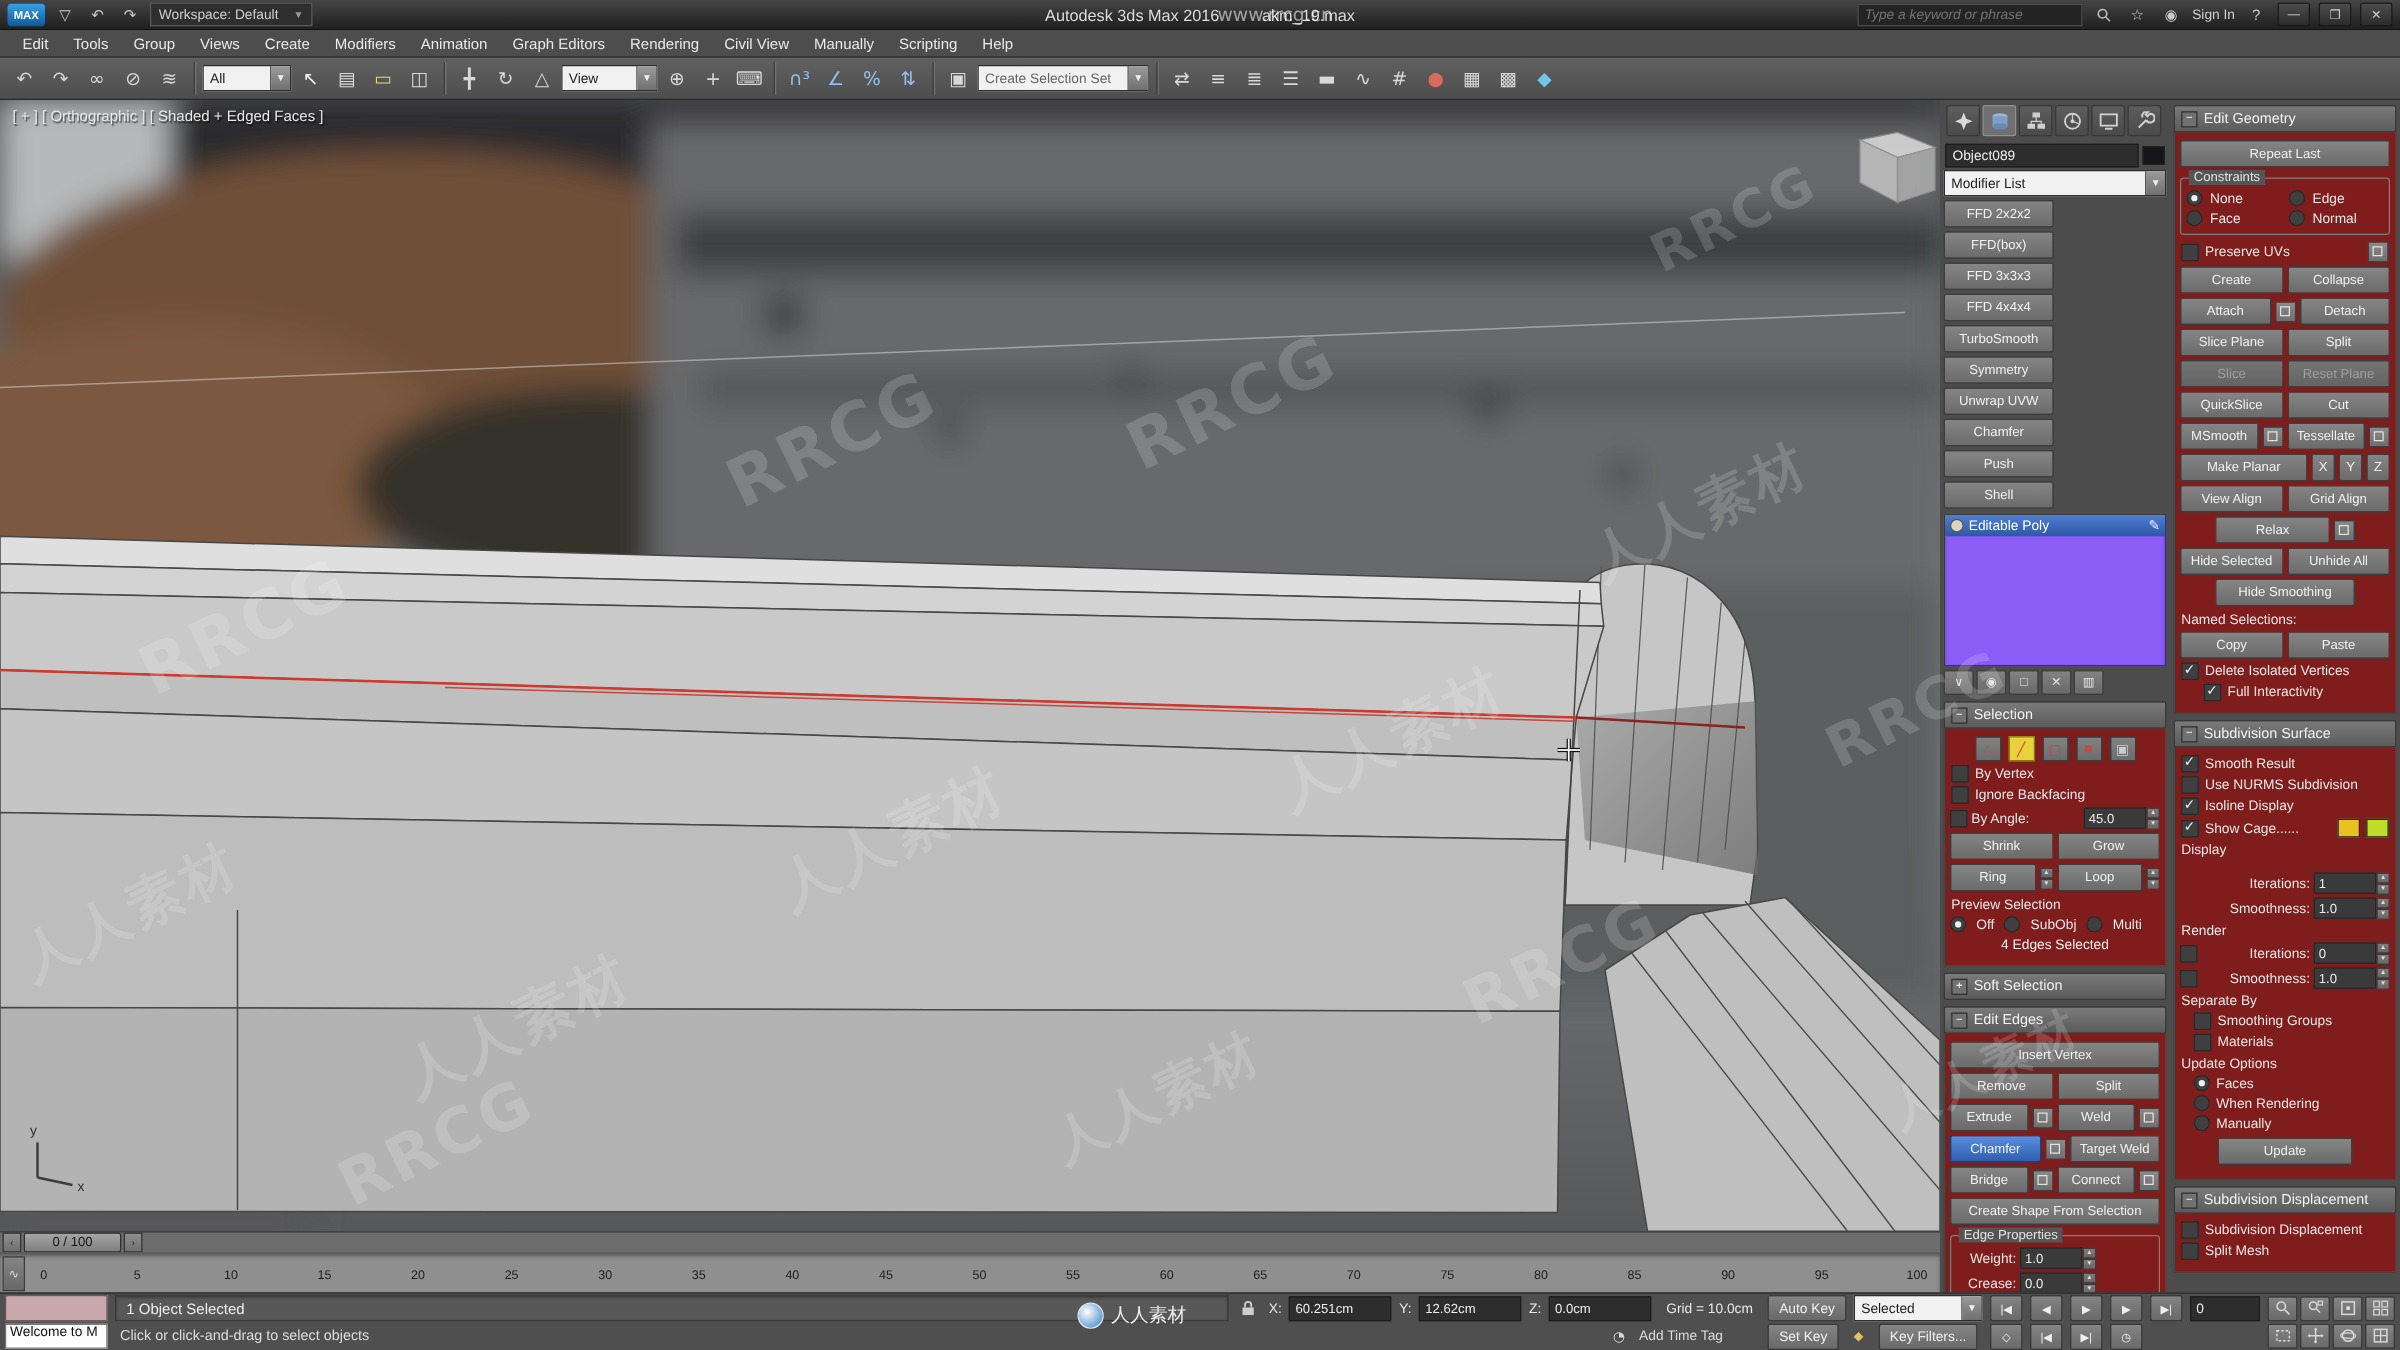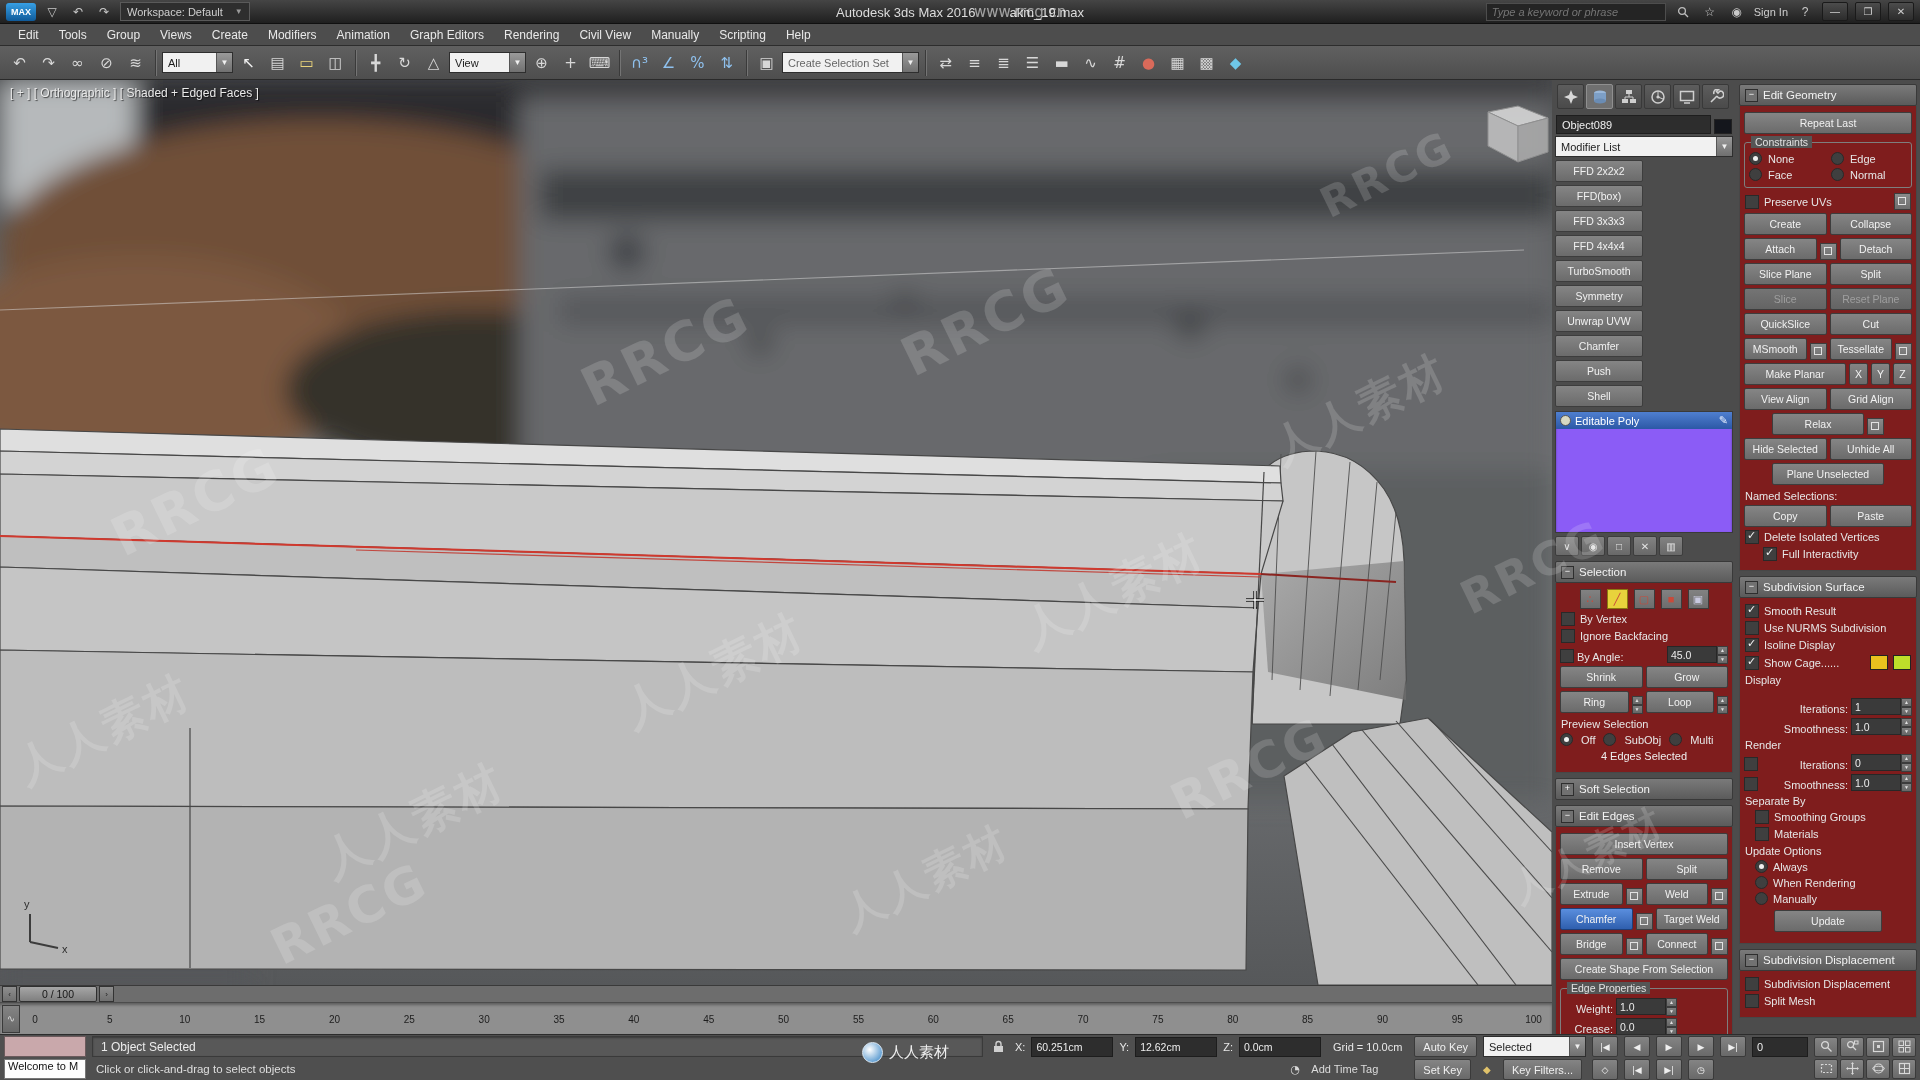--- a/index.html
+++ b/index.html
@@ -49,21 +49,21 @@
   .tabs{display:flex;gap:2px;padding:2px 0 4px 2px}
   .tab{width:25px;height:23px;display:flex;align-items:center;justify-content:center;border-radius:2px;
     background:linear-gradient(#5d5d5d,#4a4a4a);border:1px solid #393939}
   .tab.active{background:#707070;border-color:#8f8f8f}
   .rollout{margin-top:5px}
   .rhead{height:20px;background:linear-gradient(#7a7a7a,#5b5b5b);border:1px solid #393939;border-radius:2px;
     display:flex;align-items:center;gap:5px;padding:0 5px;font-size:11.5px;color:#f2f2f2}
   .rhead .pm{width:11px;height:11px;border:1px solid #2e2e2e;background:#717171;font-size:9px;line-height:9px;
     text-align:center;color:#fff;flex:0 0 auto}
   .rbody{background:#7f1d1d;border:1px solid #474747;border-top:none;padding:3px 3px 6px}
-  .row{display:flex;gap:3px;margin:3px 1px;align-items:flex-end}
+  .row{display:flex;gap:3px;margin:3px 1px;align-items:center}
   .b{height:20px;background:linear-gradient(#858585,#6b6b6b);border:1px solid #3d3d3d;border-radius:2px;
     font-size:10.5px;color:#f1f1f1;display:flex;align-items:center;justify-content:center;flex:1;min-width:0;
     white-space:nowrap;overflow:hidden}
   .b.hl{background:linear-gradient(#5a8ede,#2f5fae);border-color:#1f3f78}
   .b.dis{color:#9f9f9f;background:linear-gradient(#747474,#646464)}
   .b.axis{flex:0 0 17px}
   .sq{flex:0 0 15px;width:15px;height:15px;background:linear-gradient(#8a8a8a,#6e6e6e);border:1px solid #3d3d3d;
     position:relative}
   .sq:after{content:"";position:absolute;left:3px;top:3px;width:6px;height:6px;border:1px solid #e2e2e2}
   .chk{display:flex;gap:5px;align-items:center;font-size:11px;margin:3px 2px;white-space:nowrap}
@@ -670,21 +670,21 @@
         </div>
         <div class="row" style="padding:0 28px">
           <span class="b">Relax</span>
           <span class="sq"></span>
         </div>
         <div class="row">
           <span class="b">Hide Selected</span>
           <span class="b">Unhide All</span>
         </div>
         <div class="row" style="padding:0 28px">
-            <span class="b">Plane Unselected</span>
+            <span class="b">Hide Smoothing</span>
           </div>
         <div class="lbl" style="margin:5px 2px 2px">Named Selections:</div>
         <div class="row">
           <span class="b">Copy</span>
           <span class="b">Paste</span>
         </div>
         <div class="chk">
             <span class="cb on"></span>
             <span class="lbl">Delete Isolated Vertices</span>
           </div>
@@ -768,21 +768,21 @@
             <span class="cb"></span>
             <span class="lbl">Smoothing Groups</span>
           </div>
         <div class="chk" style="padding-left:10px">
             <span class="cb"></span>
             <span class="lbl">Materials</span>
           </div>
         <div class="lbl" style="margin:4px 2px 0">Update Options</div>
         <div class="chk" style="padding-left:10px">
             <span class="rb on"></span>
-            <span class="lbl">Always</span>
+            <span class="lbl">Faces</span>
           </div>
         <div class="chk" style="padding-left:10px">
             <span class="rb"></span>
             <span class="lbl">When Rendering</span>
           </div>
         <div class="chk" style="padding-left:10px">
             <span class="rb"></span>
             <span class="lbl">Manually</span>
           </div>
         <div class="row" style="padding:2px 30px">

